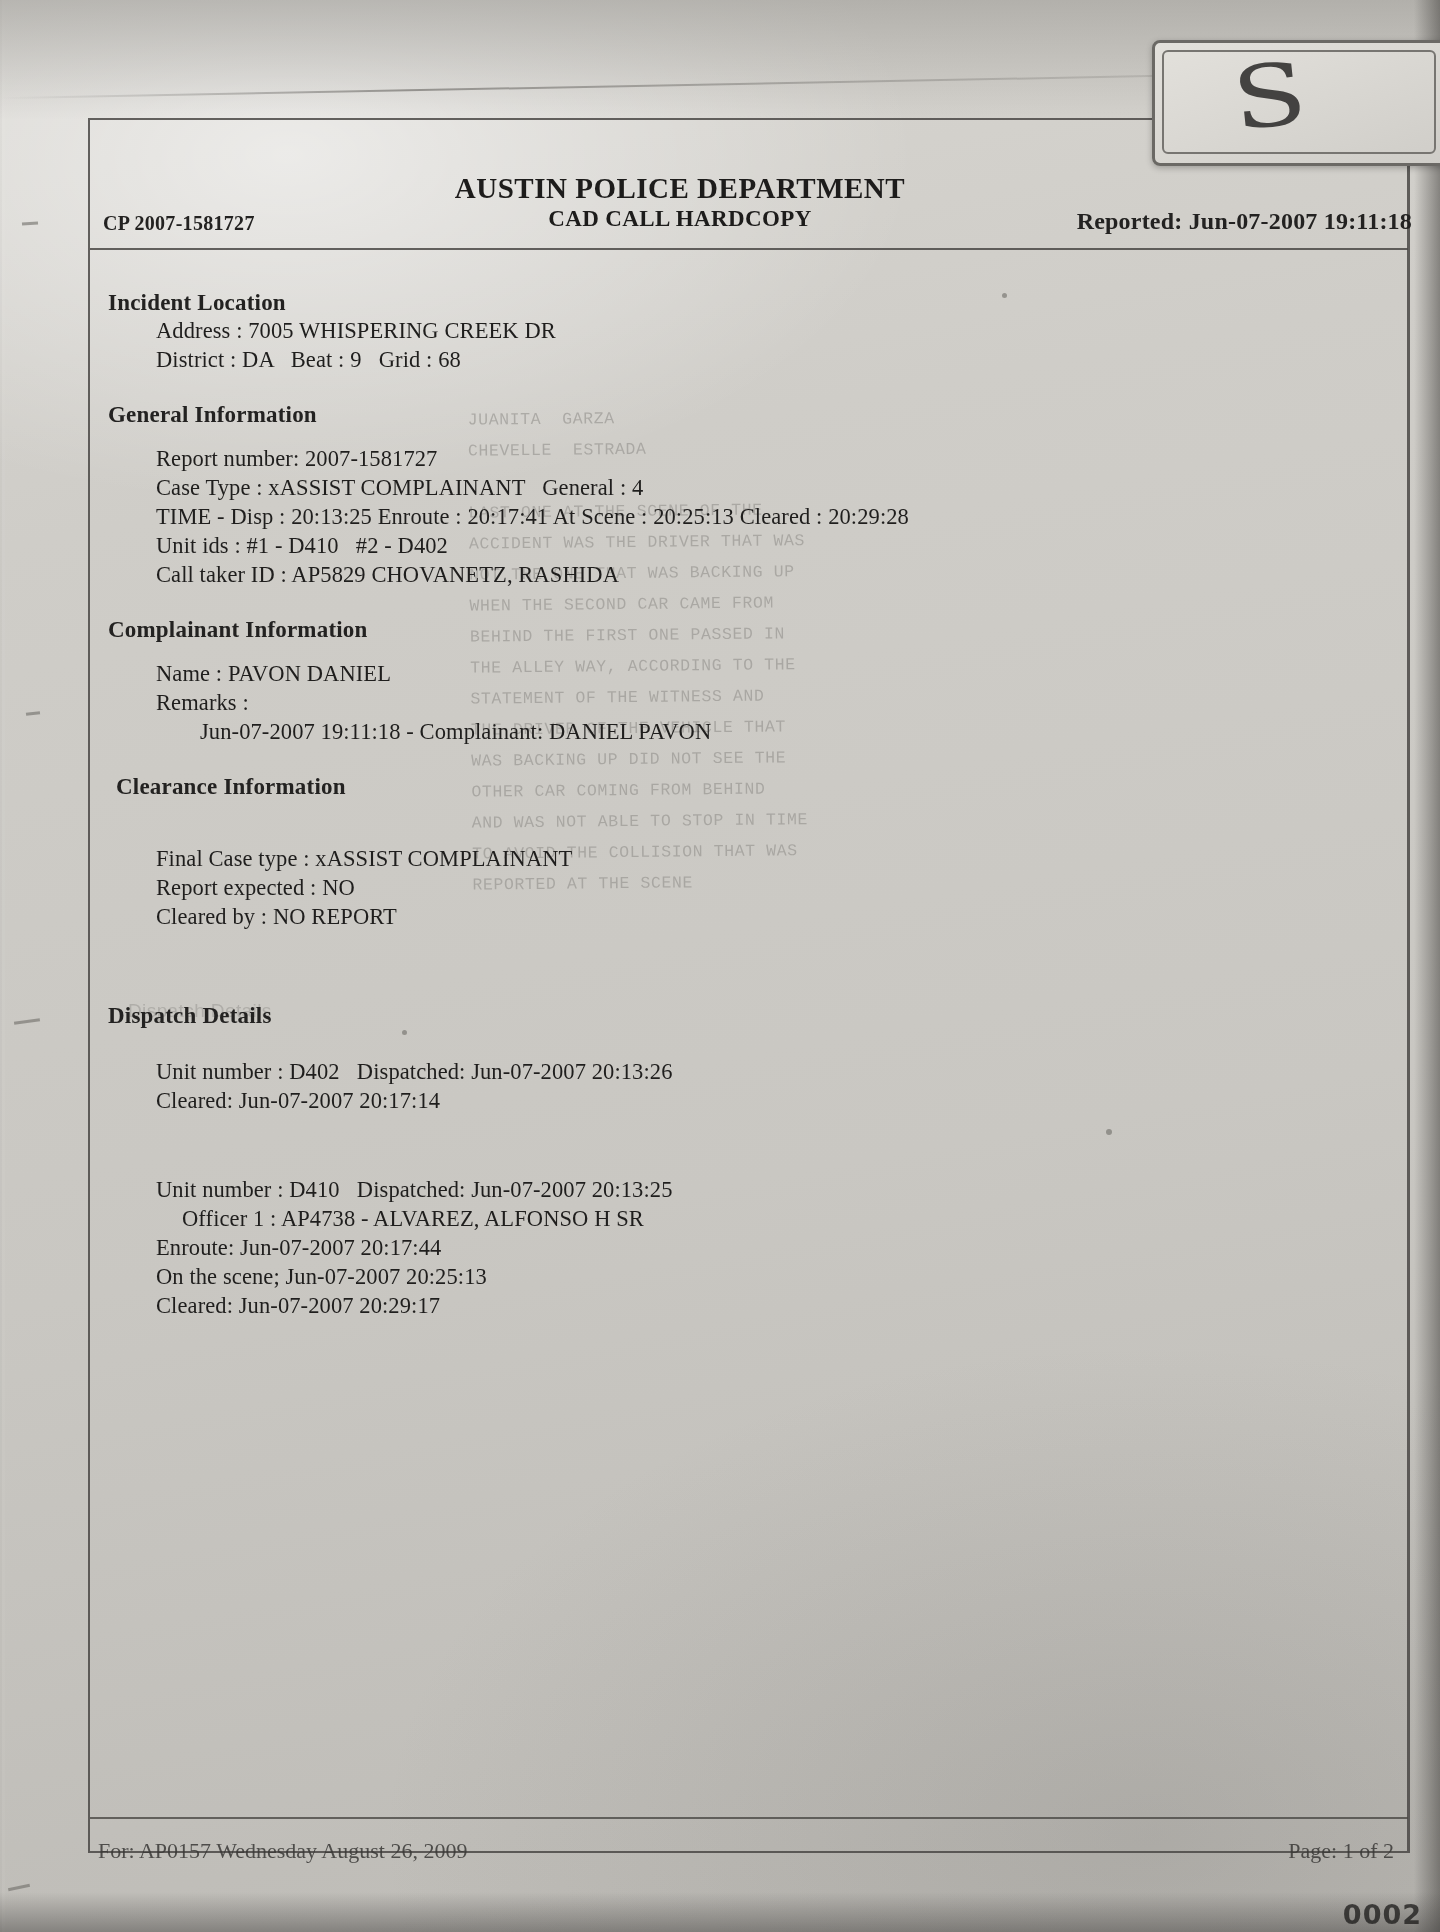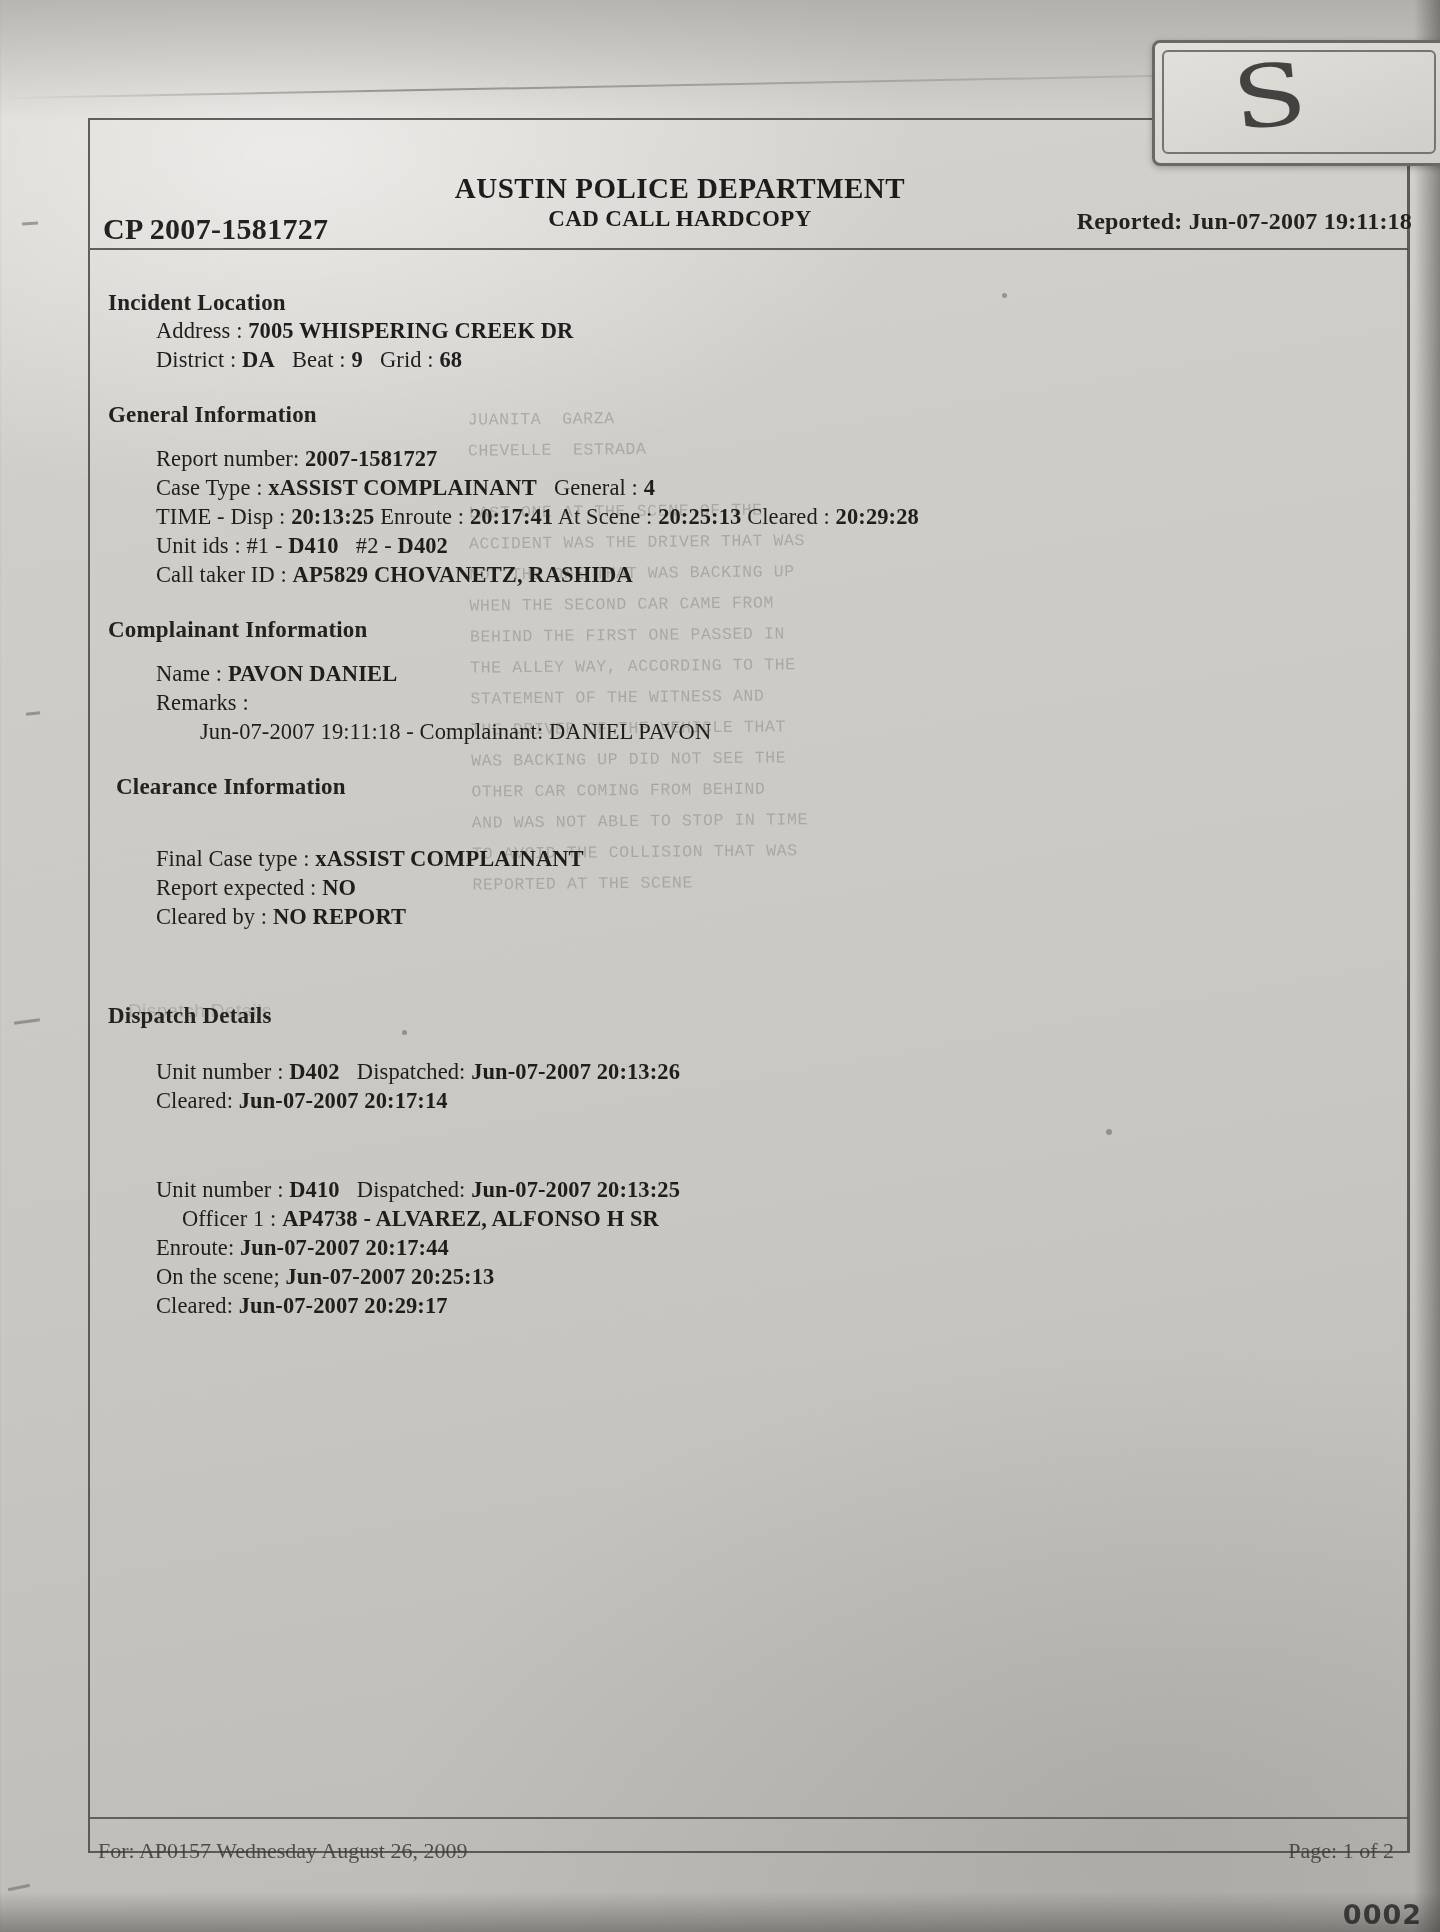--- a/index.html
+++ b/index.html
@@ -103,21 +103,21 @@
     font-size: 23px;
     font-weight: bold;
     letter-spacing: .4px;
     line-height: 27px;
   }
 
   #cpnum {
     position: absolute;
     left: 103px;
     top: 212px;
-    font-size: 30px;
+    font-size: 20px;
     font-weight: bold;
     color: #232221;
     letter-spacing: .3px;
   }
   #reported {
     position: absolute;
     right: 28px;
     top: 208px;
     font-size: 24px;
     font-weight: bold;
@@ -174,21 +174,21 @@
   .indent {
     margin-left: 48px;
   }
   .line {
     font-size: 22.5px;
     line-height: 29px;
     letter-spacing: .1px;
     white-space: pre-wrap;
   }
   .lbl { font-weight: normal; }
-  .val { font-weight: bold; }
+  .val { font-weight: normal; }
   .gap-s { height: 16px; }
   .gap-m { height: 28px; }
   .gap-l { height: 44px; }
 
   
   #ghost {
     position: absolute;
     left: 470px;
     top: 400px;
     width: 880px;

